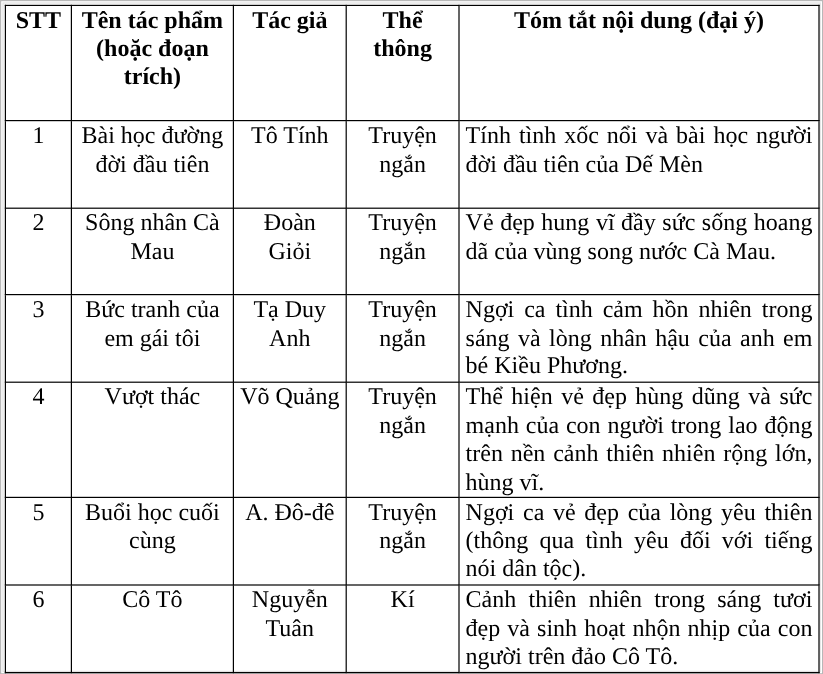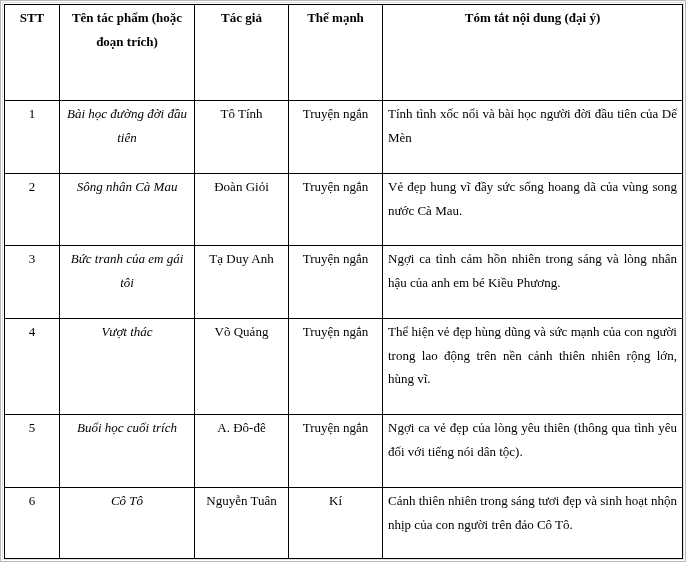--- a/index.html
+++ b/index.html
@@ -10,31 +10,31 @@
     background: #ffffff;
   }
   .frame-inner {
     position: absolute; left: 1px; top: 1px; right: 1px; bottom: 1px;
     border: 1px solid #e2e2e2;
   }
   table {
     position: absolute; left: 4px; top: 4px;
     border-collapse: collapse;
     font-family: "Liberation Serif", "DejaVu Serif", serif;
-    font-size: 13px; line-height: 23.5px; color: #000;
+    font-size: 20px; line-height: 23.5px; color: #000;
     table-layout: fixed;
   }
   td, th {
     border: 1.5px solid #000;
     vertical-align: top;
     padding: 1px 5px 0 5px;
     text-align: center;
   }
   th { font-weight: bold; }
-  td.title { font-style: italic; }
+  td.title { }
   td.summary, th.summary { text-align: justify; }
   th.summary { text-align: center; }
   td.summary { text-align: justify; text-align-last: left; }
   col.c1 { width: 55px; }
   col.c2 { width: 135px; }
   col.c3 { width: 94px; }
   col.c4 { width: 94px; }
   col.c5 { width: 300px; }
   tr.h { height: 96px; }
   tr.r1 { height: 73px; }
@@ -57,21 +57,21 @@
       <col class="c2">
       <col class="c3">
       <col class="c4">
       <col class="c5">
   </colgroup>
   <tbody>
       <tr class="h">
     <th>STT</th>
     <th>Tên tác phẩm (hoặc đoạn trích)</th>
     <th>Tác giả</th>
-    <th>Thể mạnh</th>
+    <th>Thể thông</th>
     <th class="summary">Tóm tắt nội dung (đại ý)</th>
   </tr>
   <tr class="r1">
     <td>1</td>
     <td class="title">Bài học đường đời đầu tiên</td>
     <td>Tô Tính</td>
     <td>Truyện ngắn</td>
     <td class="summary">Tính tình xốc nổi và bài học người đời đầu tiên của Dế Mèn</td>
   </tr>
   <tr class="r2">
@@ -90,21 +90,21 @@
   </tr>
   <tr class="r4">
     <td>4</td>
     <td class="title">Vượt thác</td>
     <td>Võ Quảng</td>
     <td>Truyện ngắn</td>
     <td class="summary">Thể hiện vẻ đẹp hùng dũng và sức mạnh của con người trong lao động trên nền cảnh thiên nhiên rộng lớn, hùng vĩ.</td>
   </tr>
   <tr class="r5">
     <td>5</td>
-    <td class="title">Buổi học cuối trích</td>
+    <td class="title">Buổi học cuối cùng</td>
     <td>A. Đô-đê</td>
     <td>Truyện ngắn</td>
     <td class="summary">Ngợi ca vẻ đẹp của lòng yêu thiên (thông qua tình yêu đối với tiếng nói dân tộc).</td>
   </tr>
   <tr class="r6">
     <td>6</td>
     <td class="title">Cô Tô</td>
     <td>Nguyễn Tuân</td>
     <td>Kí</td>
     <td class="summary">Cảnh thiên nhiên trong sáng tươi đẹp và sinh hoạt nhộn nhịp của con người trên đảo Cô Tô.</td>

